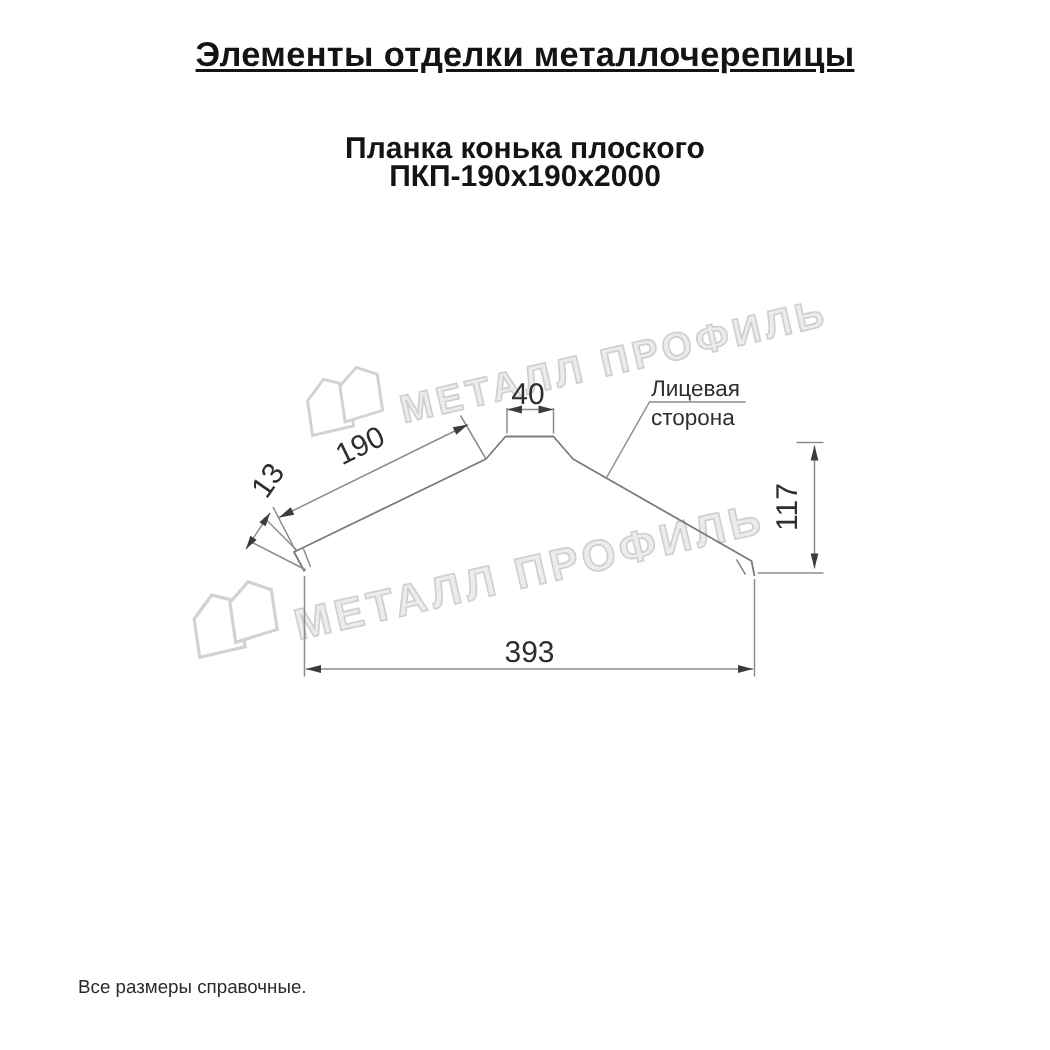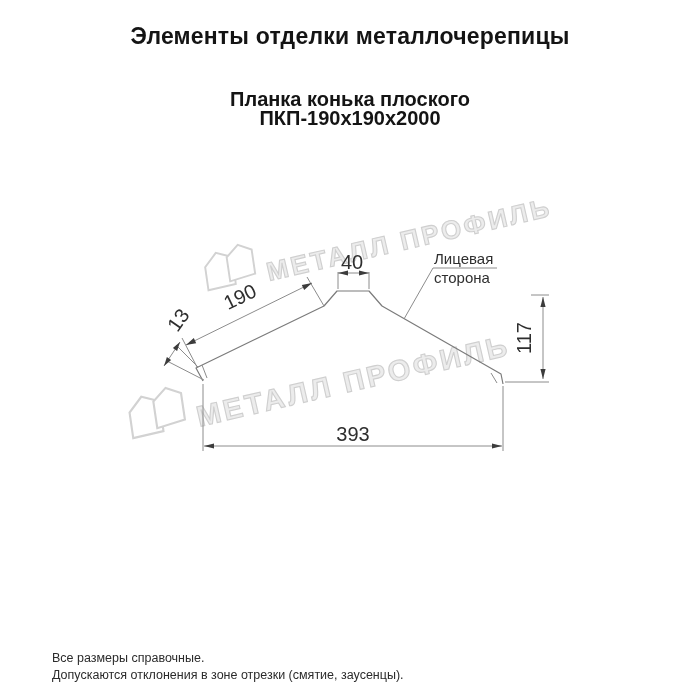--- a/index.html
+++ b/index.html
@@ -1,19 +1,19 @@
 <!DOCTYPE html>
 <html><head>
 <meta charset="utf-8">
 <style>
   html,body{margin:0;padding:0;background:#ffffff;}
   .page{position:relative;width:700px;height:700px;background:#ffffff;overflow:hidden;
         font-family:"Liberation Sans",sans-serif;}
   .hdr{position:absolute;left:0;width:100%;text-align:center;font-weight:bold;color:#141414;}
-  .hdr-title{top:23px;font-size:23px;letter-spacing:.2px;}
+  .hdr-title{top:23px;font-size:23px;letter-spacing:.2px;text-decoration:underline;}
   .hdr-subtitle{top:88px;font-size:20px;text-align:center;}
   .hdr-model{top:107px;font-size:20px;}
   .wm{position:absolute;display:flex;align-items:flex-end;gap:8px;transform-origin:left center;
       pointer-events:none;z-index:1;}
   .wm-a{left:202px;top:250px;transform:rotate(-13deg);}
   .wm-b{left:126px;top:394px;transform:rotate(-13deg);}
   .wm-text{font-weight:bold;color:#ececec;-webkit-text-stroke:1.1px #cfcfcf;
            letter-spacing:3px;white-space:nowrap;line-height:1;}
   .wm-a .wm-text{font-size:26px;}
   .wm-b .wm-text{font-size:29px;}
@@ -108,16 +108,15 @@
 
     <g>
       <path class="dl" d="M 404,319 L 433,268 L 497,268"></path>
       <text class="lbl-text" x="434" y="264" text-anchor="start">Лицевая</text>
       <text class="lbl-text" x="434" y="283" text-anchor="start">сторона</text>
     </g>
   </svg>
 
   <div class="footer">
     <div>Все размеры справочные.</div>
-    <div>Допускаются отклонения в зоне отрезки (смятие, заусенцы).</div>
   </div>
 
 </div>
 
 </body></html>

